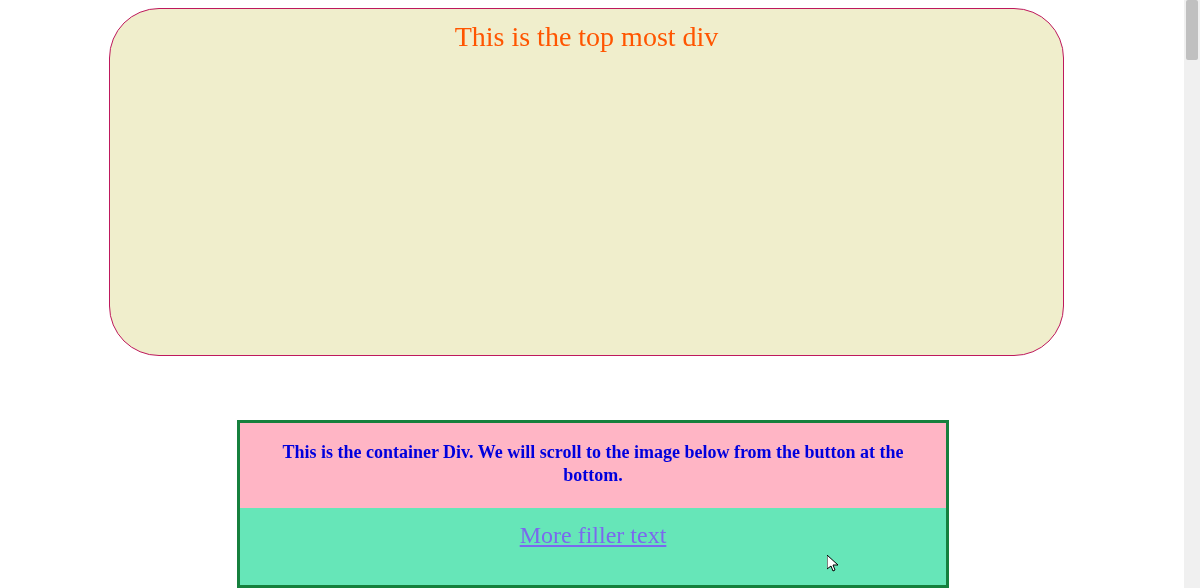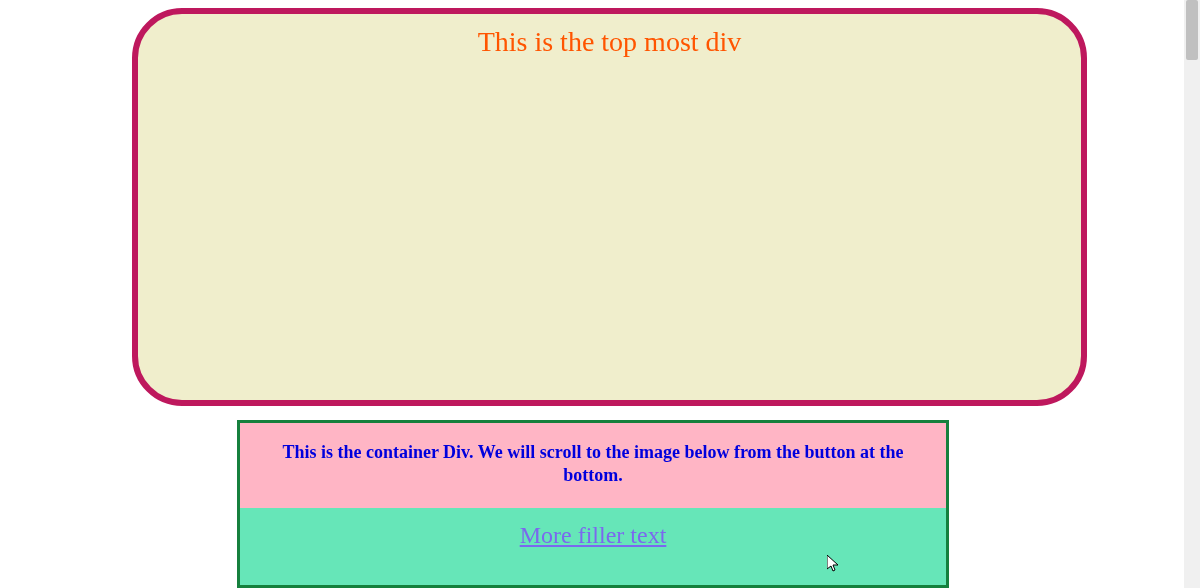--- a/index.html
+++ b/index.html
@@ -10,26 +10,26 @@
     body {
       width: 1200px;
       height: 588px;
       background: #ffffff;
       font-family: Georgia, 'Times New Roman', serif;
       overflow: hidden;
       position: relative;
     }
     .top-div {
       position: absolute;
-      left: 132px;
+      left: 109px;
       top: 8px;
       width: 955px;
-      height: 398px;
+      height: 348px;
       background: #f0eecc;
-      border: 6px solid #be185d;
+      border: 1px solid #be185d;
       border-radius: 50px;
       text-align: center;
       padding-top: 12px;
     }
     .top-div-text {
       color: #ff5500;
       font-size: 28px;
       font-family: Georgia, 'Times New Roman', serif;
     }
     .container-div {

